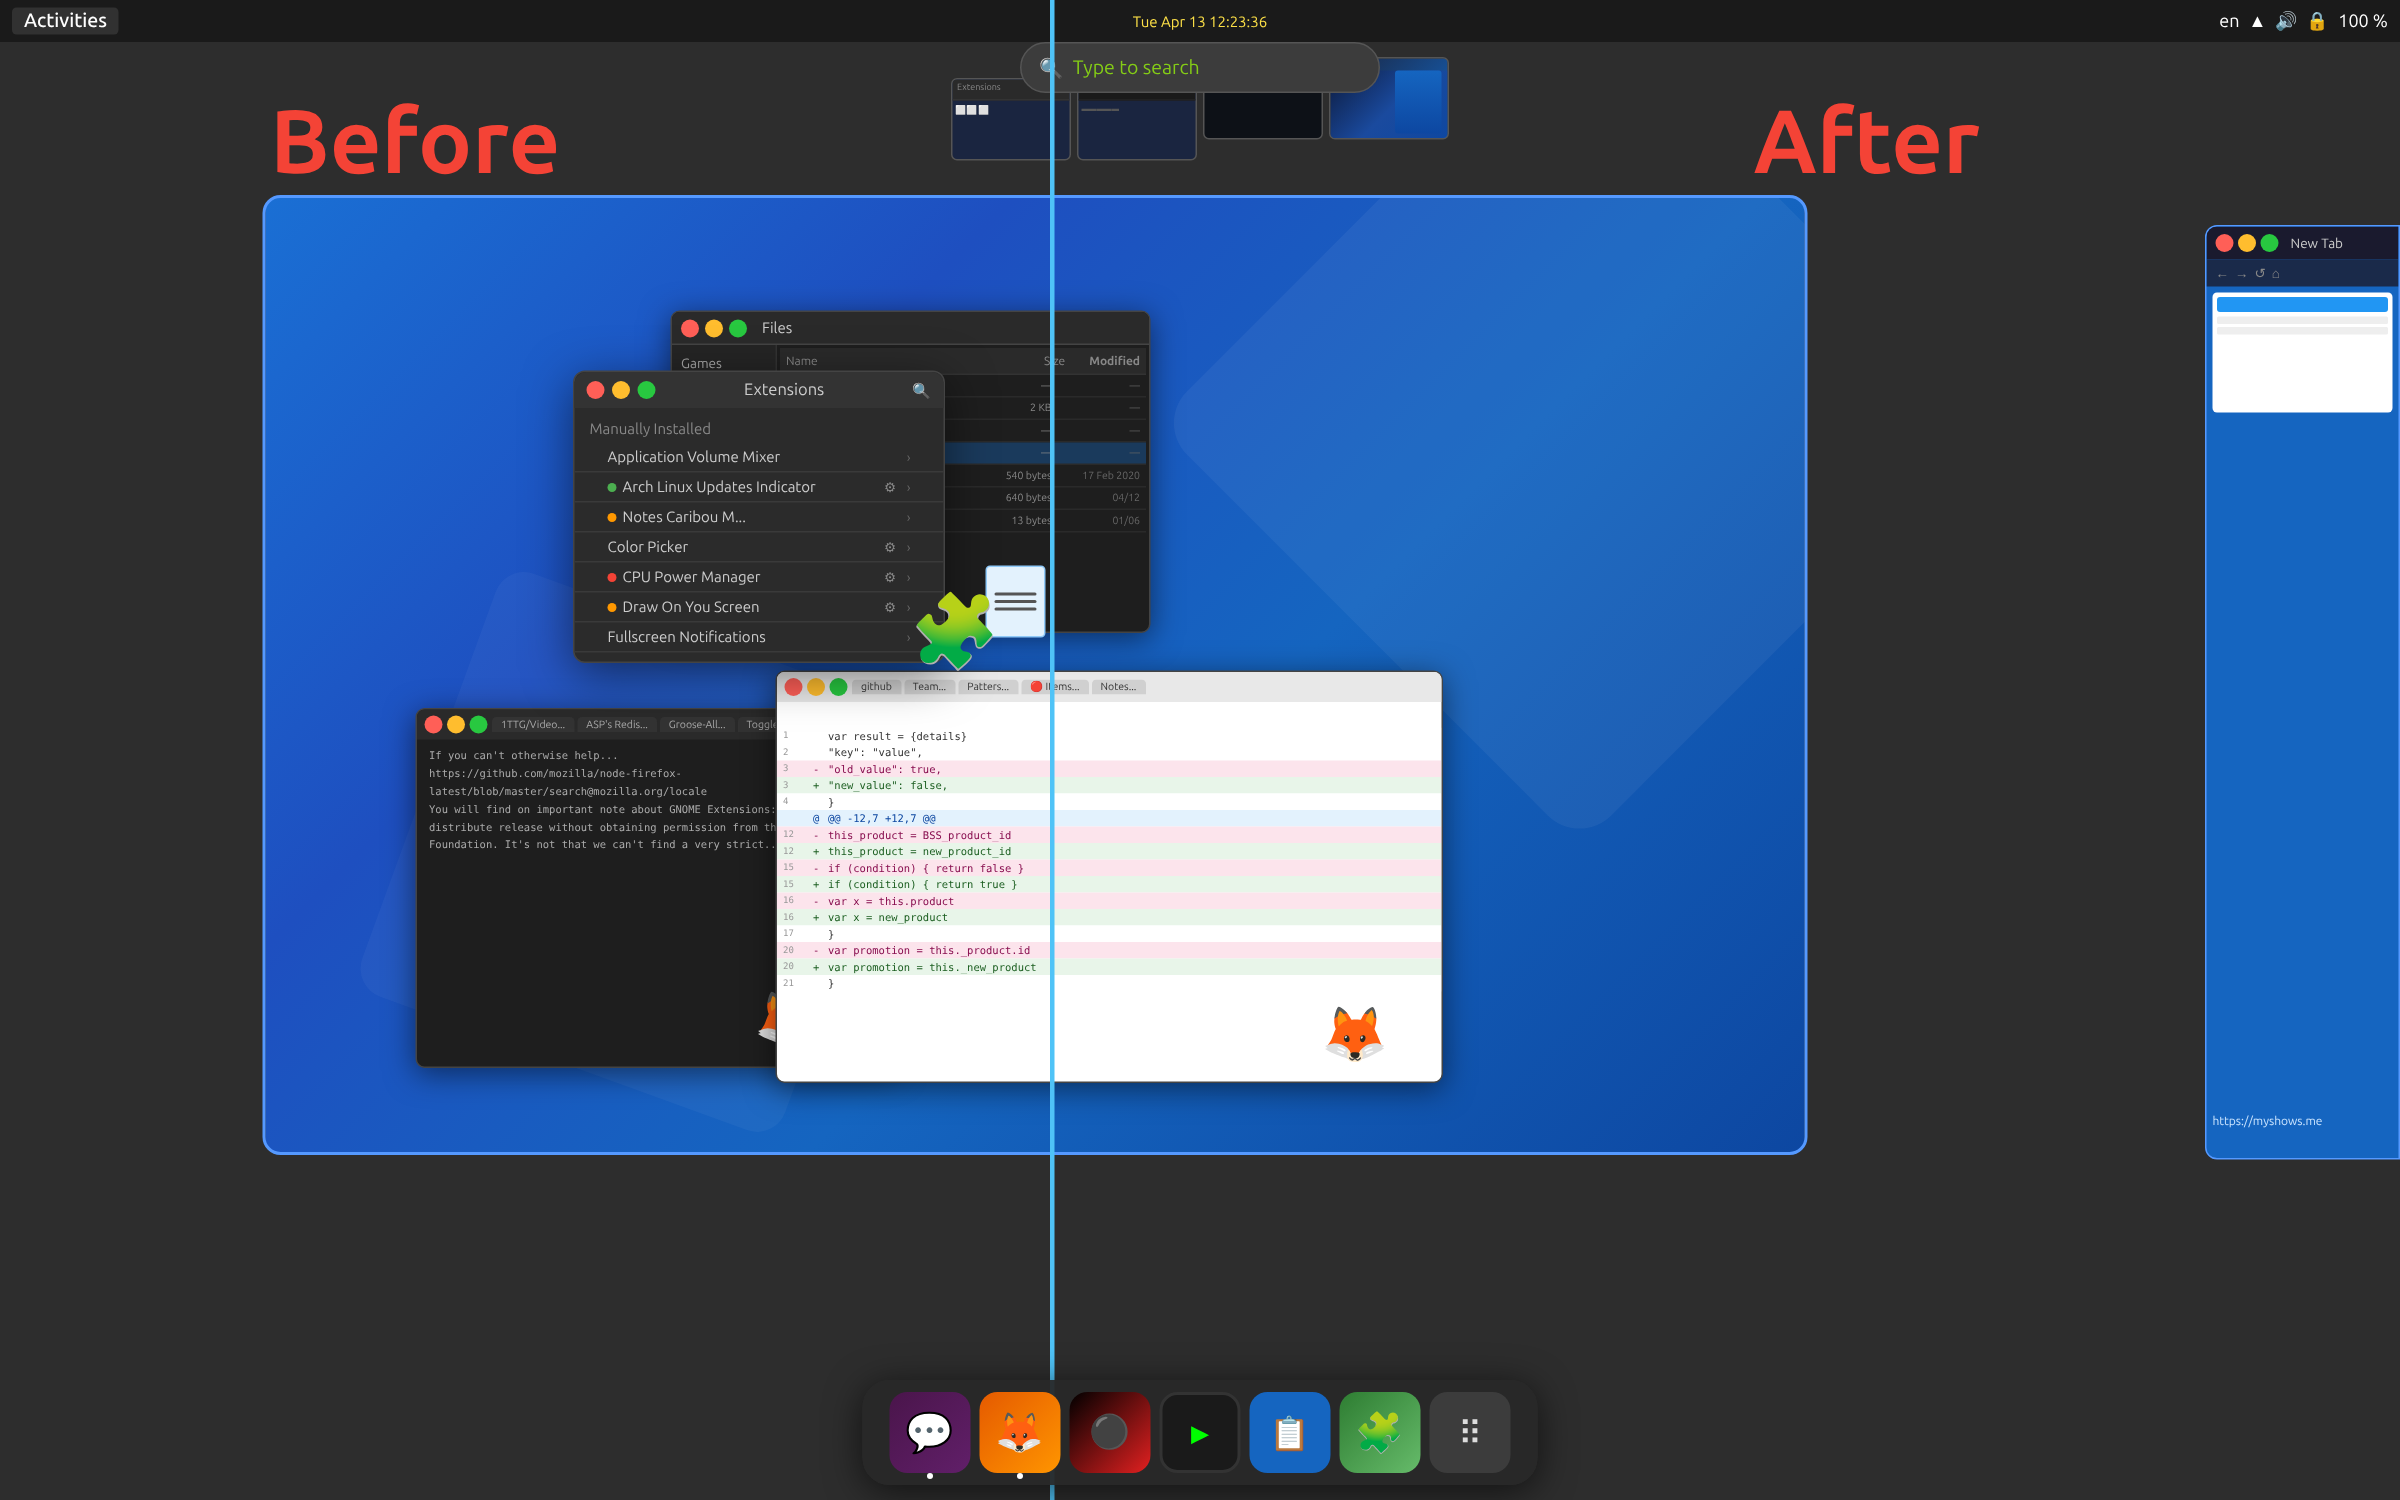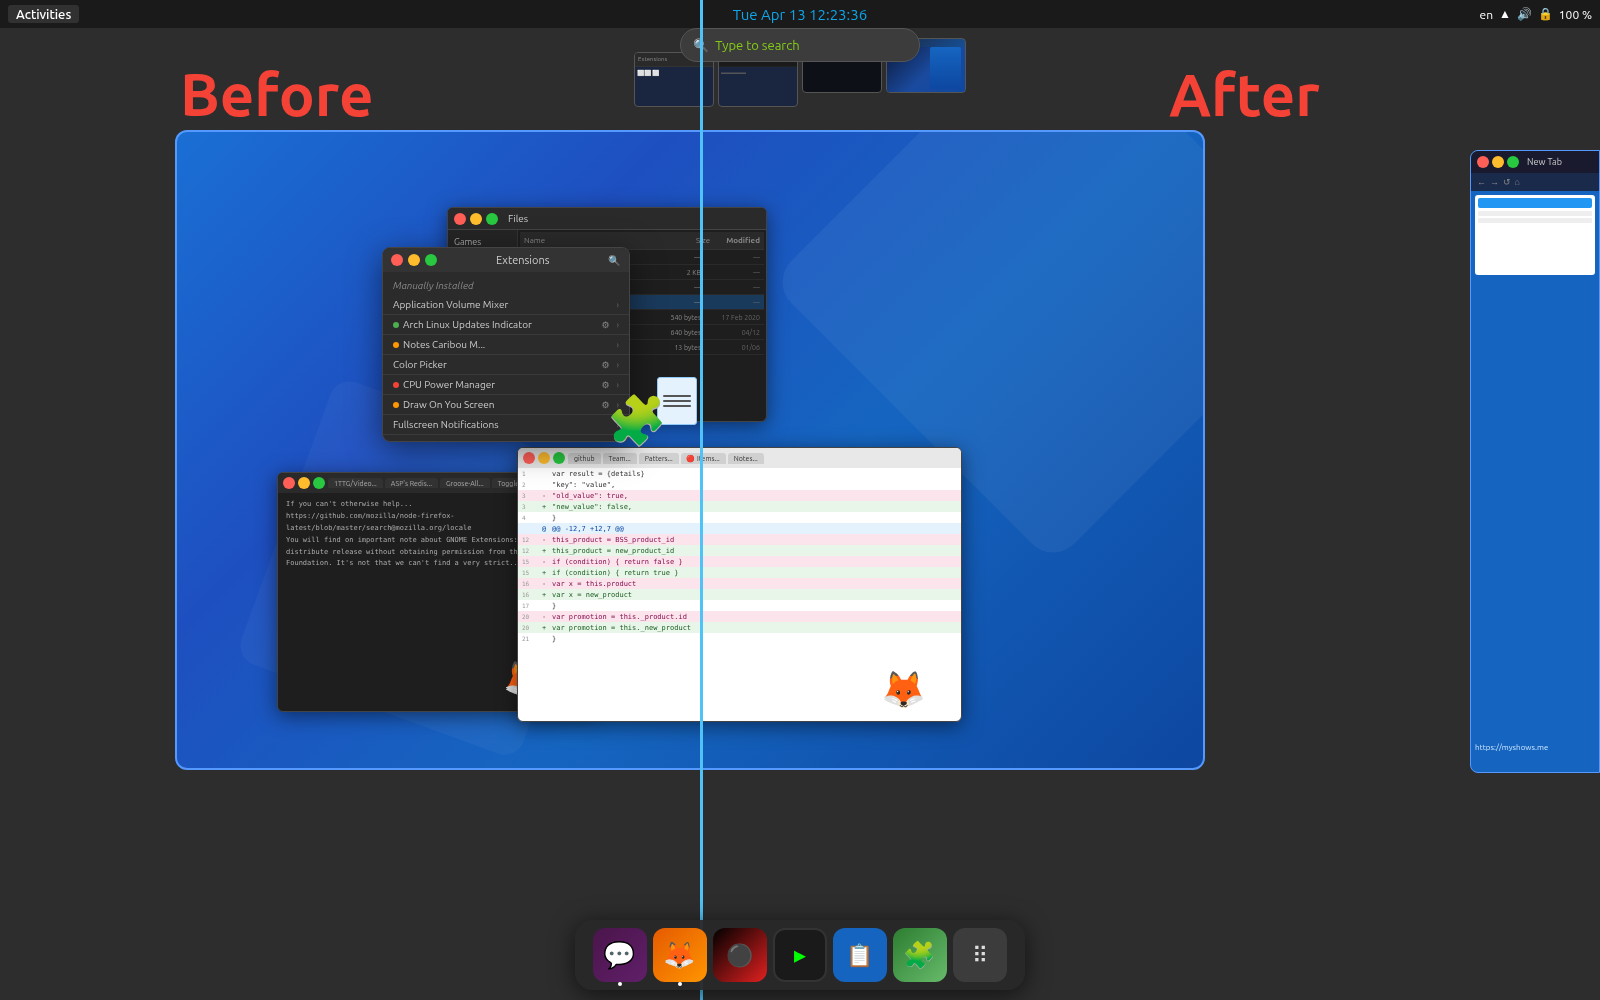--- a/index.html
+++ b/index.html
@@ -30,22 +30,22 @@
       font-weight: 500;
       padding: 2px 8px;
       cursor: pointer;
       background: rgba(255,255,255,0.1);
       border-radius: 3px;
     }
     #clock {
       position: absolute;
       left: 50%;
       transform: translateX(-50%);
-      color: #0ea5e9;
-      font-size: 15px;
+      color: #fde047;
+      font-size: 10px;
     }
     #sys-tray {
       display: flex;
       align-items: center;
       gap: 6px;
       color: #fff;
       font-size: 12px;
     }
 
     
@@ -191,27 +191,26 @@
       cursor: pointer;
     }
     .win-btn.close { background: #ff5f57; }
     .win-btn.min { background: #ffbd2e; }
     .win-btn.max { background: #28c840; }
     #ext-body { padding: 6px 0; }
     #ext-section-label {
       font-size: 10px;
       color: #888;
       padding: 2px 10px 4px;
-      font-style: italic;
     }
     .ext-item {
       display: flex;
       align-items: center;
       justify-content: space-between;
-      padding: 4px 10px;
+      padding: 4px 22px;
       font-size: 10px;
       color: #ccc;
       border-bottom: 1px solid #3a3a3a;
     }
     .ext-item-left { display: flex; align-items: center; gap: 4px; }
     .ext-dot { width: 6px; height: 6px; border-radius: 50%; }
     .ext-dot.green { background: #4caf50; }
     .ext-dot.orange { background: #ff9800; }
     .ext-dot.red { background: #f44336; }
     .ext-arrow { color: #666; font-size: 9px; }
@@ -737,21 +736,21 @@
       <div class="win-btn max"></div>
       <div class="browser-tabs">
         <div class="browser-tab light">github</div>
         <div class="browser-tab light">Team...</div>
         <div class="browser-tab light">Patters...</div>
         <div class="browser-tab light">🔴 Items...</div>
         <div class="browser-tab light">Notes...</div>
       </div>
     </div>
     <div class="code-diff">
-      <div style="flex:1;overflow:hidden;">
+      <div style="flex:1;overflow:hidden;margin-top:17px;">
         <div class="diff-line context">
             <span class="line-num">1</span>
             <span class="line-marker"> </span>
             <span class="line-content">var result = {details}</span>
           </div>
         <div class="diff-line context">
             <span class="line-num">2</span>
             <span class="line-marker"> </span>
             <span class="line-content">  "key": "value",</span>
           </div>

